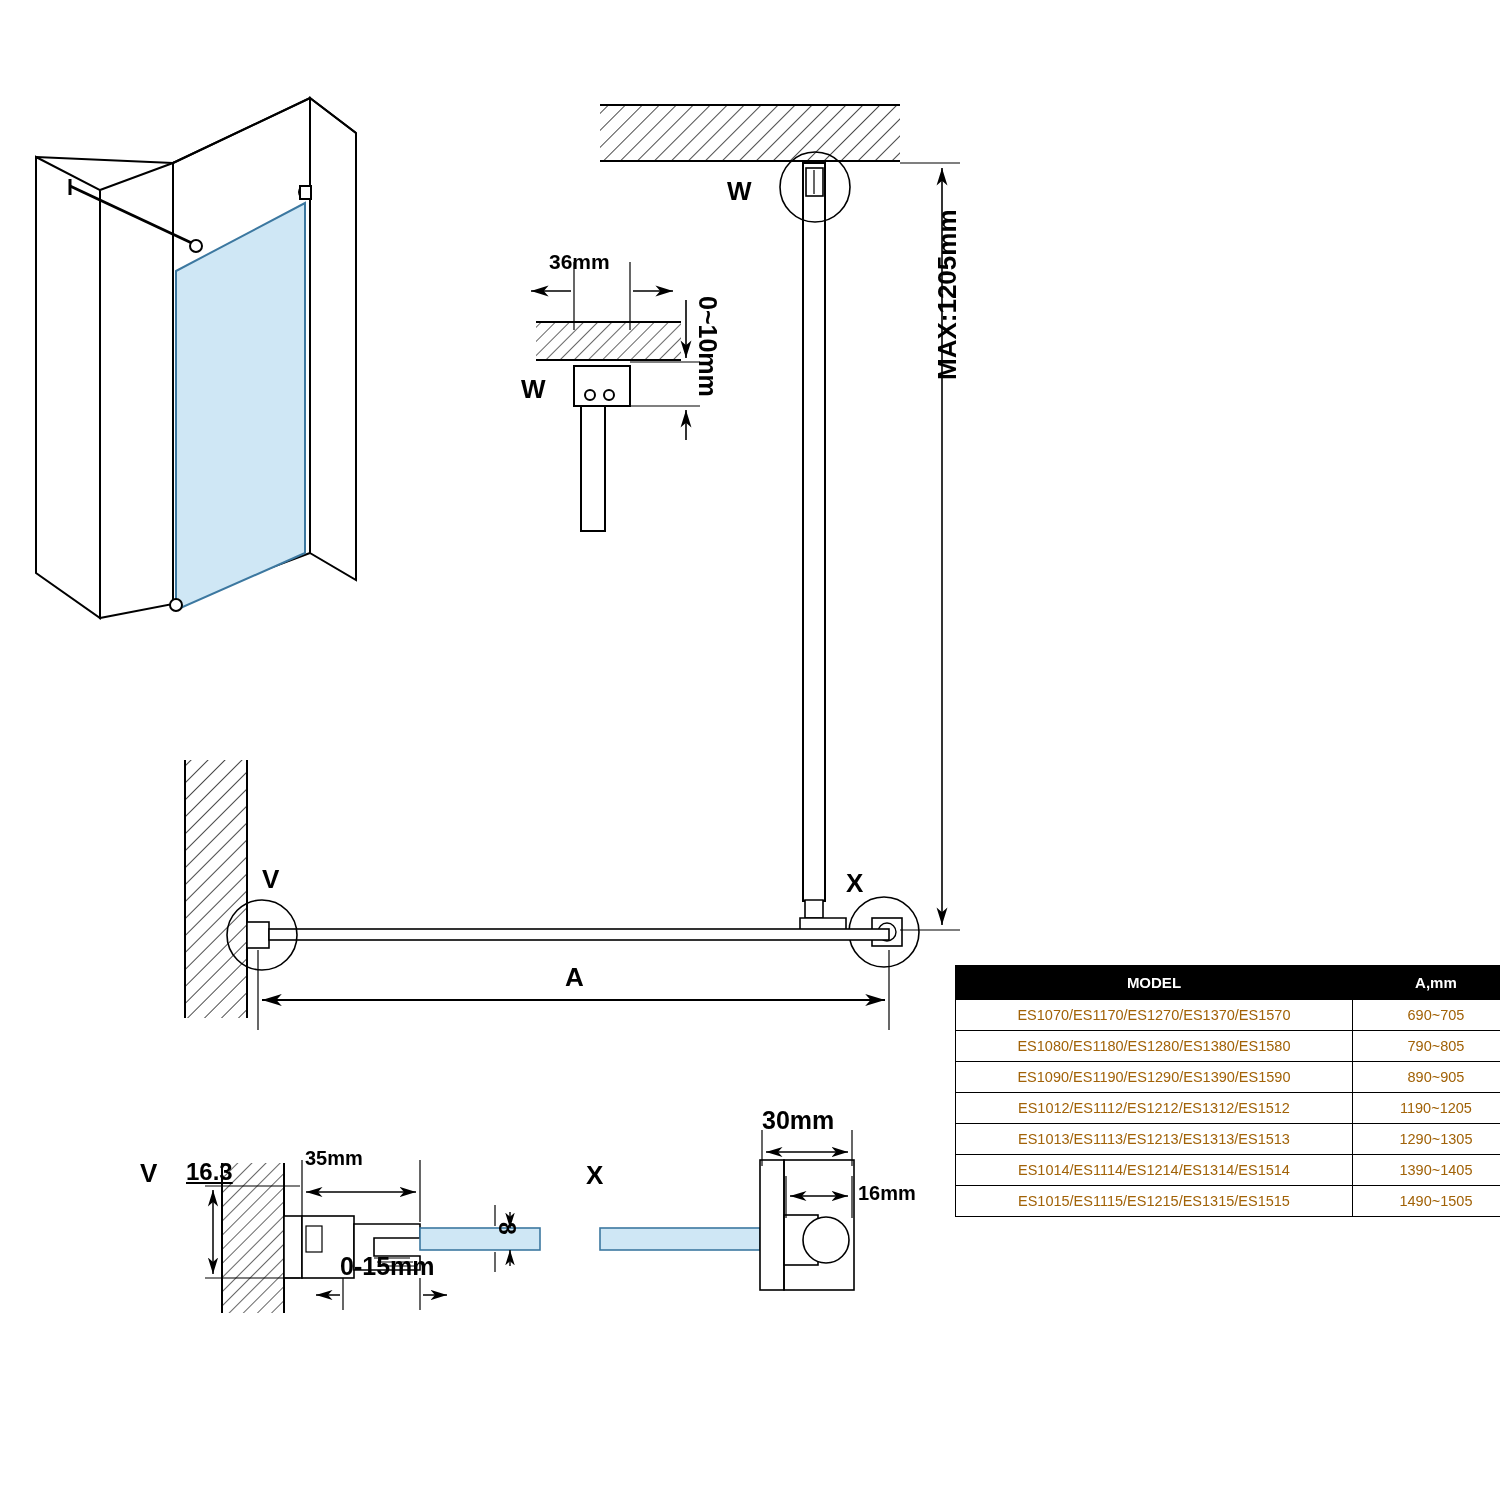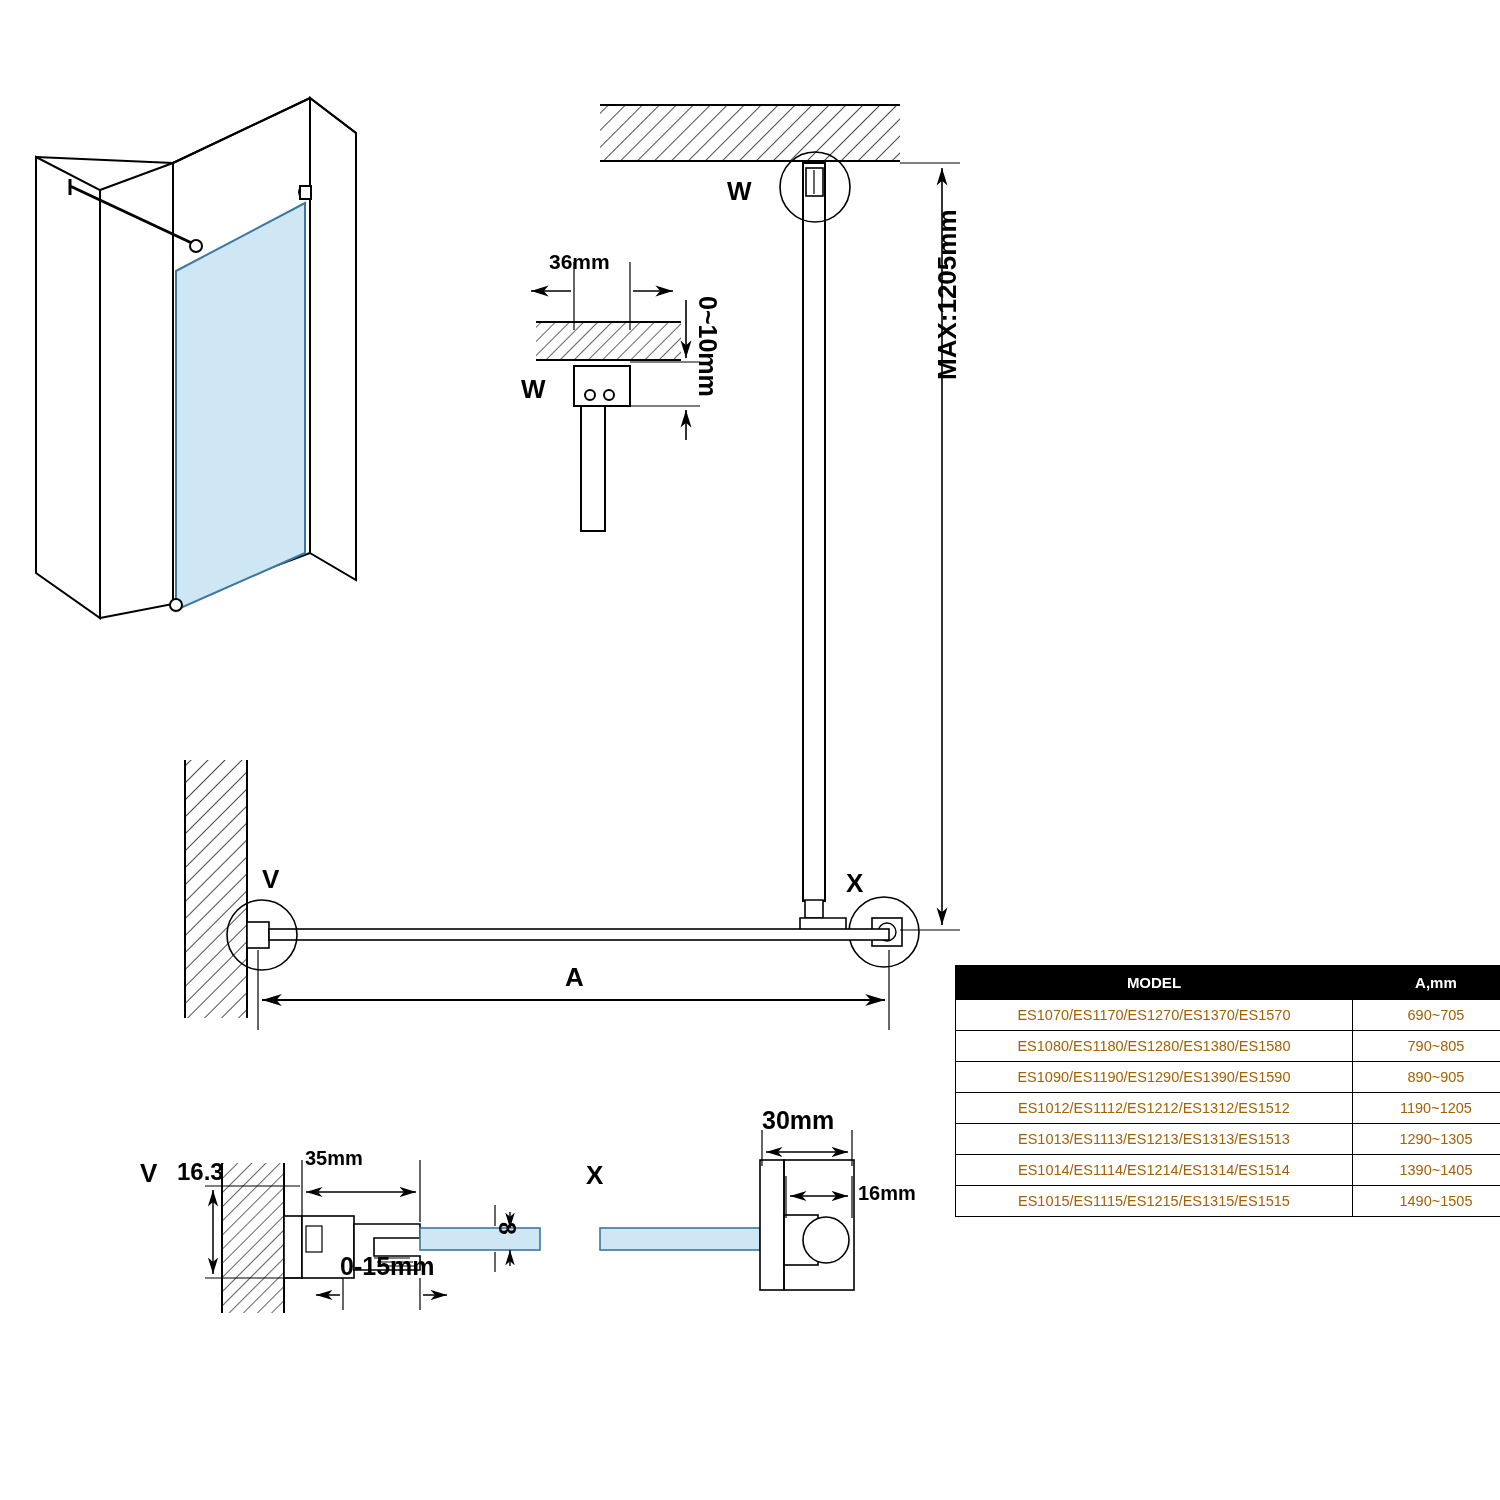--- a/index.html
+++ b/index.html
@@ -183,21 +183,21 @@
 <div class="lbl" style="left:521px;top:374px;font-size:26px;">W</div>
 <div class="lbl" style="left:549px;top:250px;font-size:21px;">36mm</div>
 <div class="lbl vert" style="left:722px;top:296px;font-size:25px;transform:rotate(90deg);">0~10mm</div>
 <div class="lbl vert" style="left:932px;top:380px;font-size:26px;transform:rotate(-90deg);transform-origin:left top;">MAX:1205mm</div>
 
 <div class="lbl" style="left:262px;top:864px;font-size:26px;">V</div>
 <div class="lbl" style="left:846px;top:868px;font-size:26px;">X</div>
 <div class="lbl" style="left:565px;top:962px;font-size:26px;">A</div>
 
 <div class="lbl" style="left:140px;top:1158px;font-size:26px;">V</div>
-<div class="lbl" style="left:177px;top:1158px;font-size:24px;">16.3</div>
+<div class="lbl" style="left:186px;top:1158px;font-size:24px;text-decoration:underline;">16.3</div>
 <div class="lbl" style="left:305px;top:1147px;font-size:20px;">35mm</div>
 <div class="lbl vert" style="left:520px;top:1222px;font-size:23px;transform:rotate(90deg);transform-origin:left top;">8</div>
 <div class="lbl" style="left:340px;top:1252px;font-size:25px;">0-15mm</div>
 
 <div class="lbl" style="left:586px;top:1160px;font-size:26px;">X</div>
 <div class="lbl" style="left:762px;top:1106px;font-size:25px;">30mm</div>
 <div class="lbl" style="left:858px;top:1182px;font-size:20px;">16mm</div>
 
 <table class="spec-table">
   <thead>

